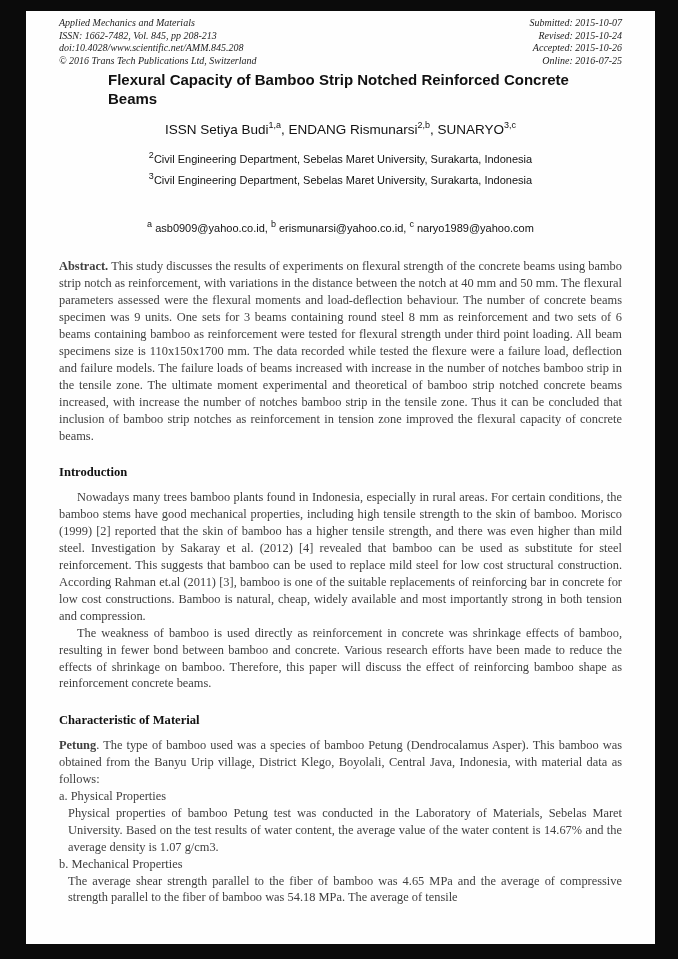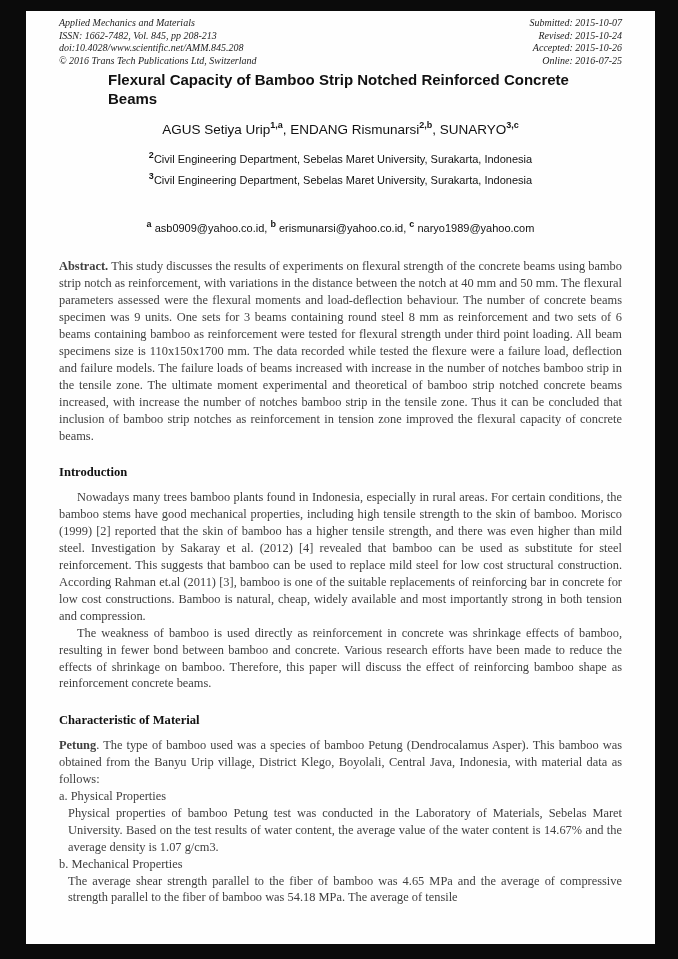--- a/index.html
+++ b/index.html
@@ -33,21 +33,21 @@
     font-family: "Liberation Sans", sans-serif;
     font-weight: 700; font-size: 15px; line-height: 19px;
     color: #111;
     max-width: 465px; margin: 3px auto 0;
   }
   .authors {
     font-family: "Liberation Sans", sans-serif;
     font-size: 13.5px; text-align: center; color: #111;
     margin-top: 12px;
   }
-  .authors sup, .affil sup, .emails sup { font-size: 9px; font-weight: bold; }
+  .authors sup, .affil sup, .emails sup { font-size: 9px; }
   .affils {
     font-family: "Liberation Sans", sans-serif;
     font-size: 11px; line-height: 18px;
     text-align: center; color: #111;
     margin-top: 9px;
   }
   .emails {
     font-family: "Liberation Sans", sans-serif;
     font-size: 11px; text-align: center; color: #111;
     margin-top: 30px;
@@ -93,21 +93,21 @@
       <div class="jheader-right">
         <div>Submitted: 2015-10-07</div>
         <div>Revised: 2015-10-24</div>
         <div>Accepted: 2015-10-26</div>
         <div>Online: 2016-07-25</div>
       </div>
     </div>
 
     <h1 class="paper-title">Flexural Capacity of Bamboo Strip Notched Reinforced Concrete Beams</h1>
 
-    <div class="authors"><span>AGUS Setiya Urip</span><sup>1,a</sup><span>, ENDANG Rismunarsi</span><sup>2,b</sup><span>, SUNARYO</span><sup>3,c</sup></div>
+    <div class="authors"><span>ISSN Setiya Budi</span><sup>1,a</sup><span>, ENDANG Rismunarsi</span><sup>2,b</sup><span>, SUNARYO</span><sup>3,c</sup></div>
 
     <div class="affils">
       <div class="affil"><sup>2</sup><span>Civil Engineering Department, Sebelas Maret University, Surakarta, Indonesia</span></div>
       <div class="affil"><sup>3</sup><span>Civil Engineering Department, Sebelas Maret University, Surakarta, Indonesia</span></div>
     </div>
 
     <div class="emails"><sup>a</sup><span> asb0909@yahoo.co.id, </span><sup>b</sup><span> erismunarsi@yahoo.co.id, </span><sup>c</sup><span> naryo1989@yahoo.com</span></div>
 
 
     <p class="body-text abstract"><span class="lead-bold">Abstract.</span><span> This study discusses the results of experiments on flexural strength of the concrete beams using bambo strip notch as reinforcement, with variations in the distance between the notch at 40 mm and 50 mm. The flexural parameters assessed were the flexural moments and load-deflection behaviour. The number of concrete beams specimen was 9 units. One sets for 3 beams containing round steel 8 mm as reinforcement and two sets of 6 beams containing bamboo as reinforcement were tested for flexural strength under third point loading. All beam specimens size is 110x150x1700 mm. The data recorded while tested the flexure were a failure load, deflection and failure models. The failure loads of beams increased with increase in the number of notches bamboo strip in the tensile zone. The ultimate moment experimental and theoretical of bamboo strip notched concrete beams increased, with increase the number of notches bamboo strip in the tensile zone. Thus it can be concluded that inclusion of bamboo strip notches as reinforcement in tension zone improved the flexural capacity of concrete beams.</span></p>

